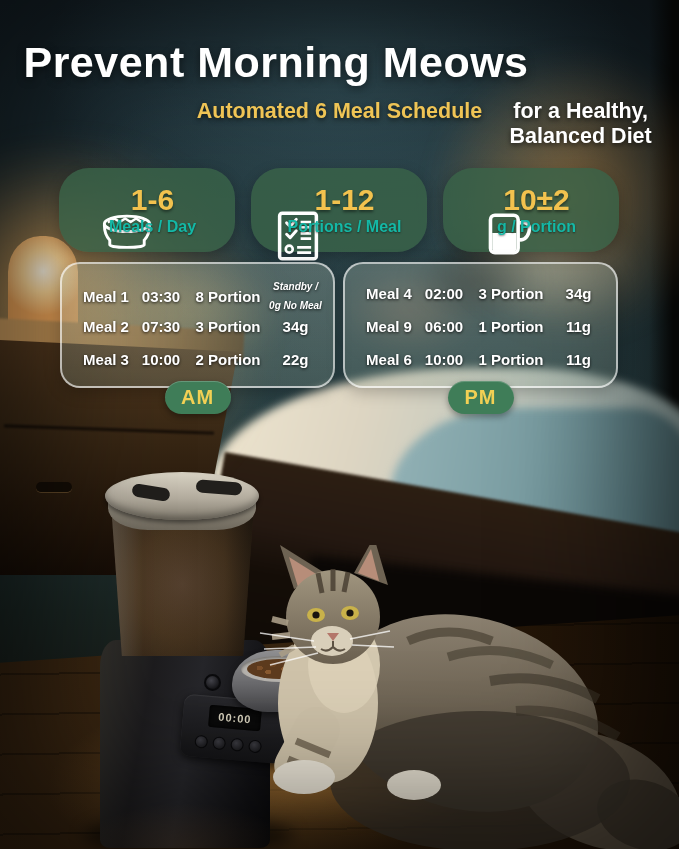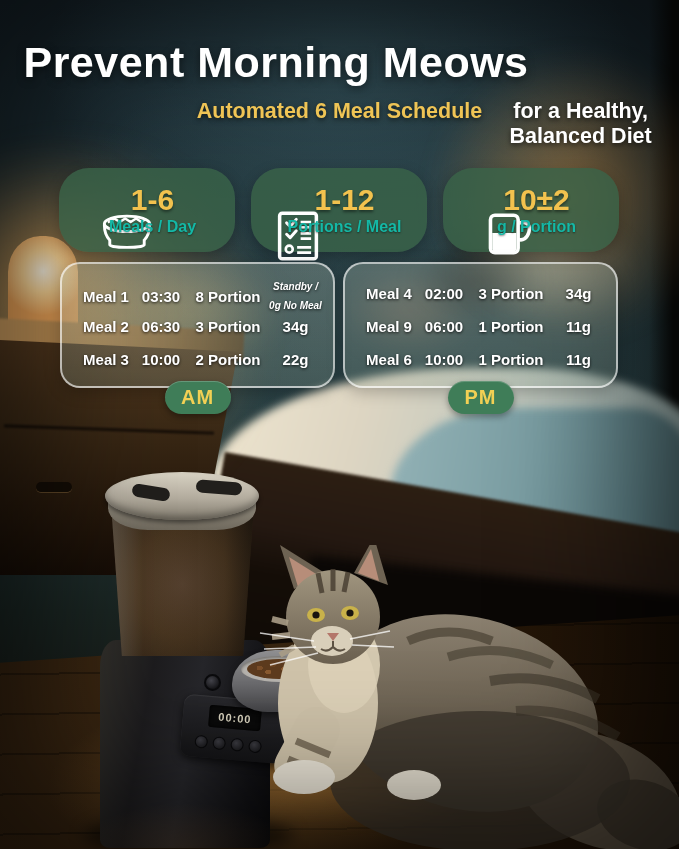--- a/index.html
+++ b/index.html
@@ -341,21 +341,21 @@
 
     <div class="sched-card">
       <div class="srow">
         <span class="c-meal">Meal 1</span>
         <span class="c-time">03:30</span>
         <span class="c-portion">8 Portion</span>
         <span class="c-amount small">Standby / 0g No Meal</span>
       </div>
       <div class="srow">
         <span class="c-meal">Meal 2</span>
-        <span class="c-time">06:30</span>
+        <span class="c-time">07:30</span>
         <span class="c-portion">3 Portion</span>
         <span class="c-amount">34g</span>
       </div>
       <div class="srow">
         <span class="c-meal">Meal 3</span>
         <span class="c-time">10:00</span>
         <span class="c-portion">2 Portion</span>
         <span class="c-amount">22g</span>
       </div>
       <div class="pill">AM</div>

